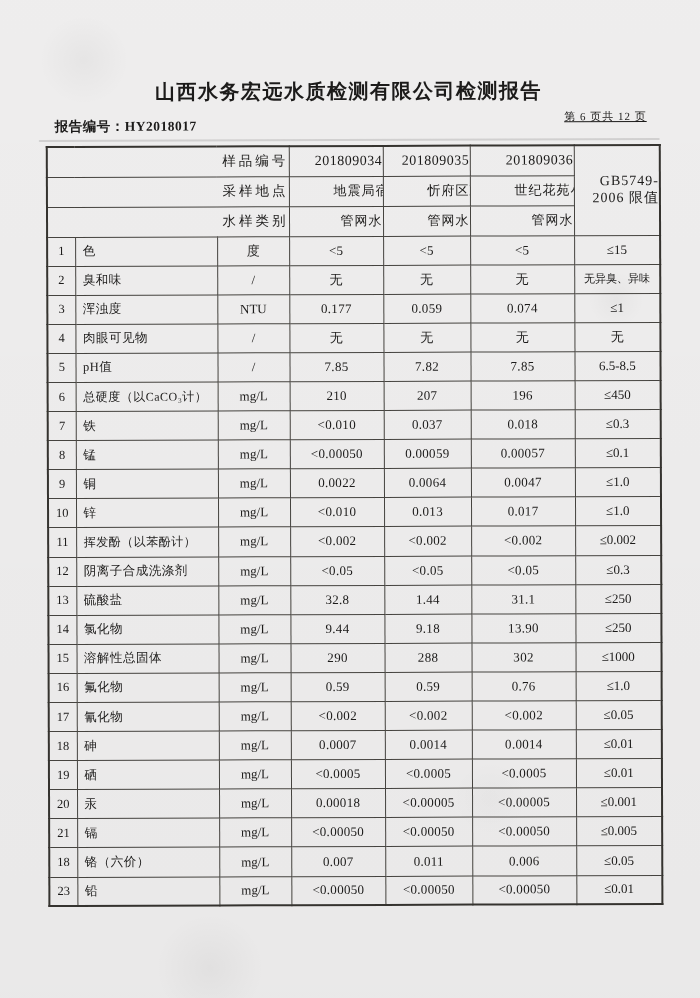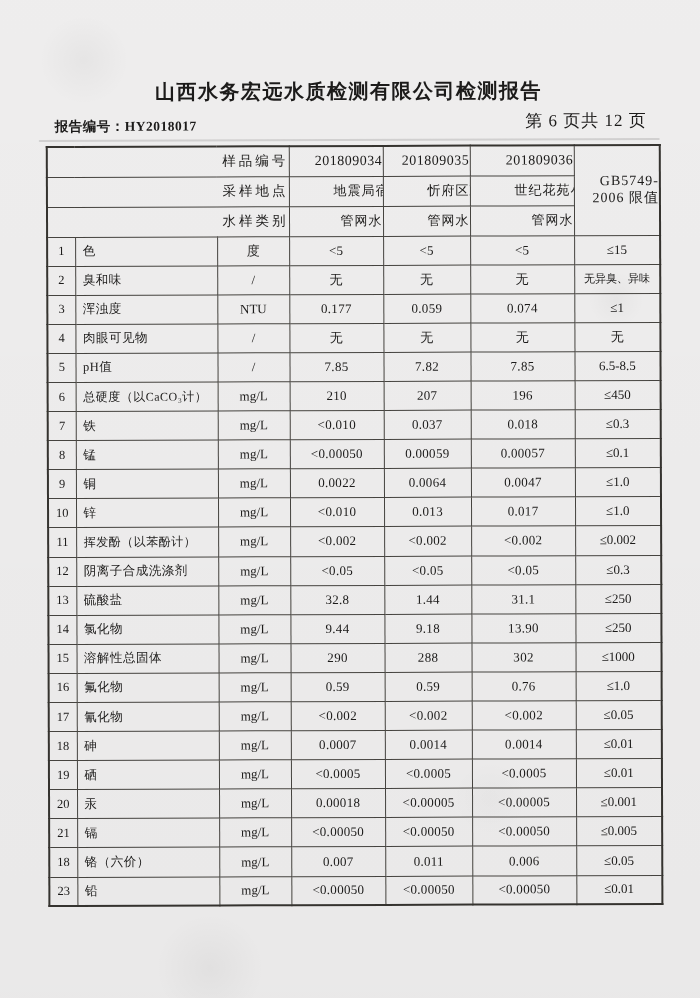--- a/index.html
+++ b/index.html
@@ -28,21 +28,21 @@
     position:absolute;top:78px;left:0;width:100%;
     text-align:center;
     font-family:"Liberation Sans","DejaVu Sans",sans-serif;
     font-size:20px;font-weight:700;letter-spacing:1.5px;
   }
   .meta-row{
     position:absolute;top:110px;left:56px;right:52px;
     display:flex;justify-content:space-between;align-items:flex-start;
   }
   .report-no{font-size:13.5px;font-weight:700;letter-spacing:0.5px;margin-top:7px;}
-  .page-ind{font-size:17px;letter-spacing:1px;}
+  .page-ind{font-size:11px;letter-spacing:1px;text-decoration:underline;}
   .pre-table-streak{
     position:absolute;top:139px;left:40px;width:621px;height:2px;
     background:#c7c5c6;opacity:0.75;border-radius:1px;
   }
   table.report-table{
     position:absolute;top:145px;left:47px;width:613px;
     border-collapse:collapse;table-layout:fixed;
     border:2px solid var(--outer);
   }
   td{

